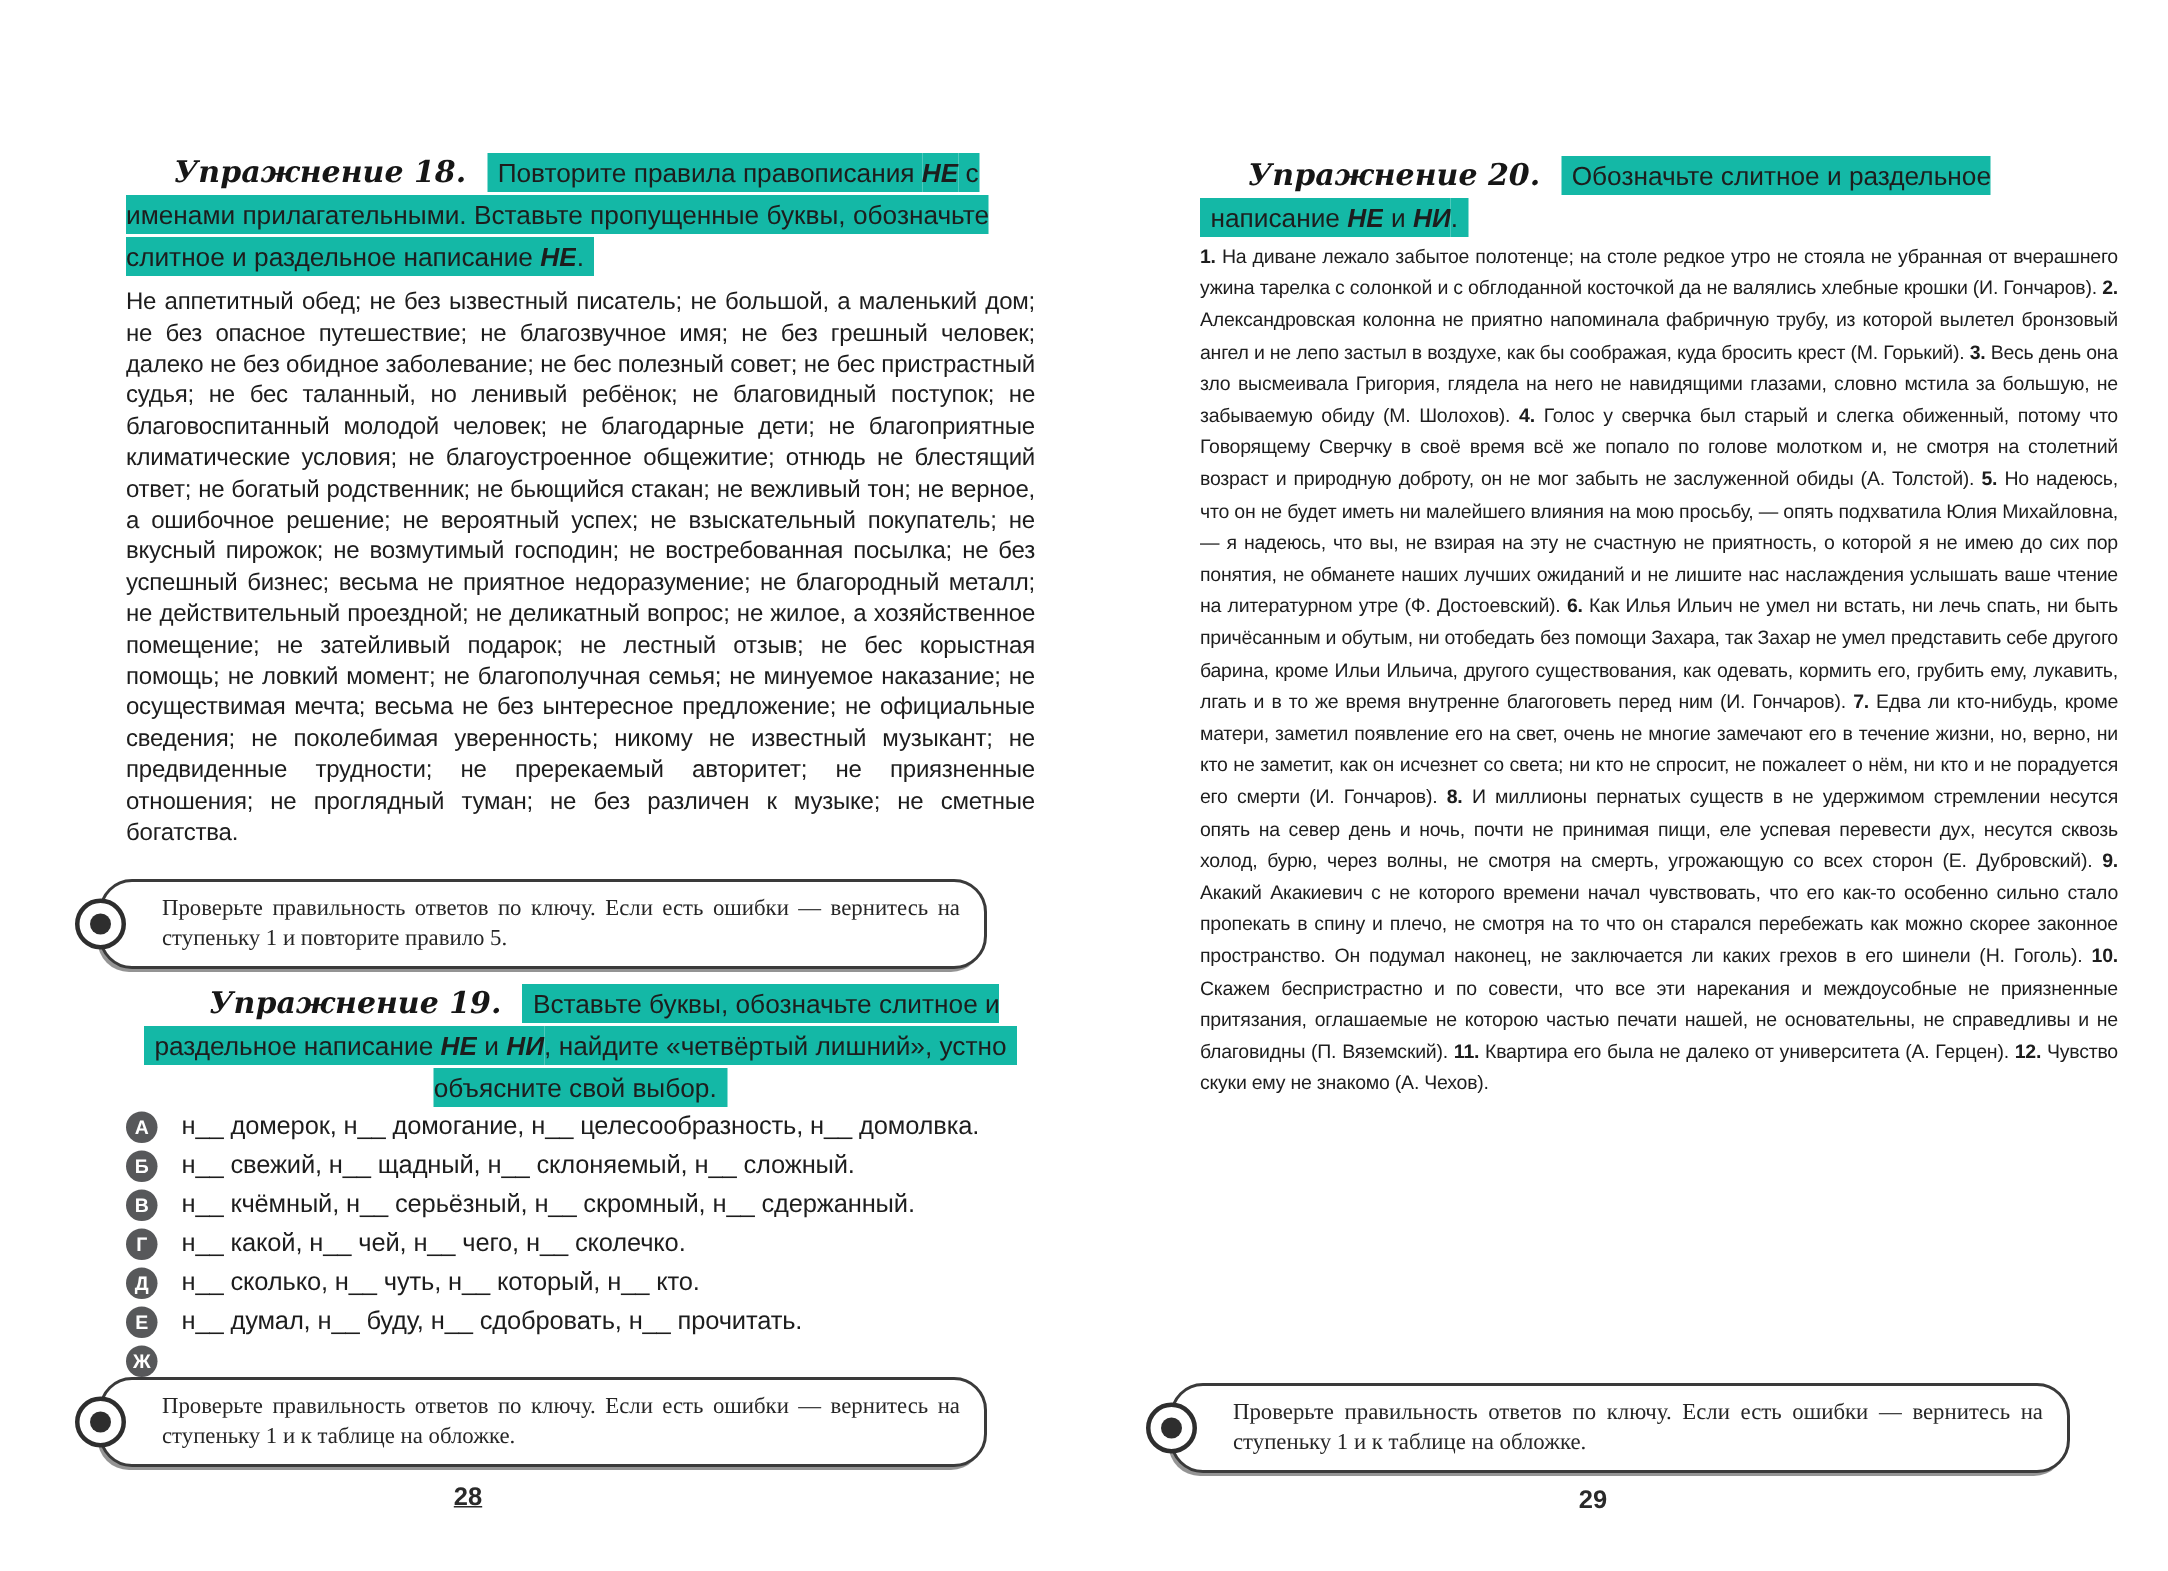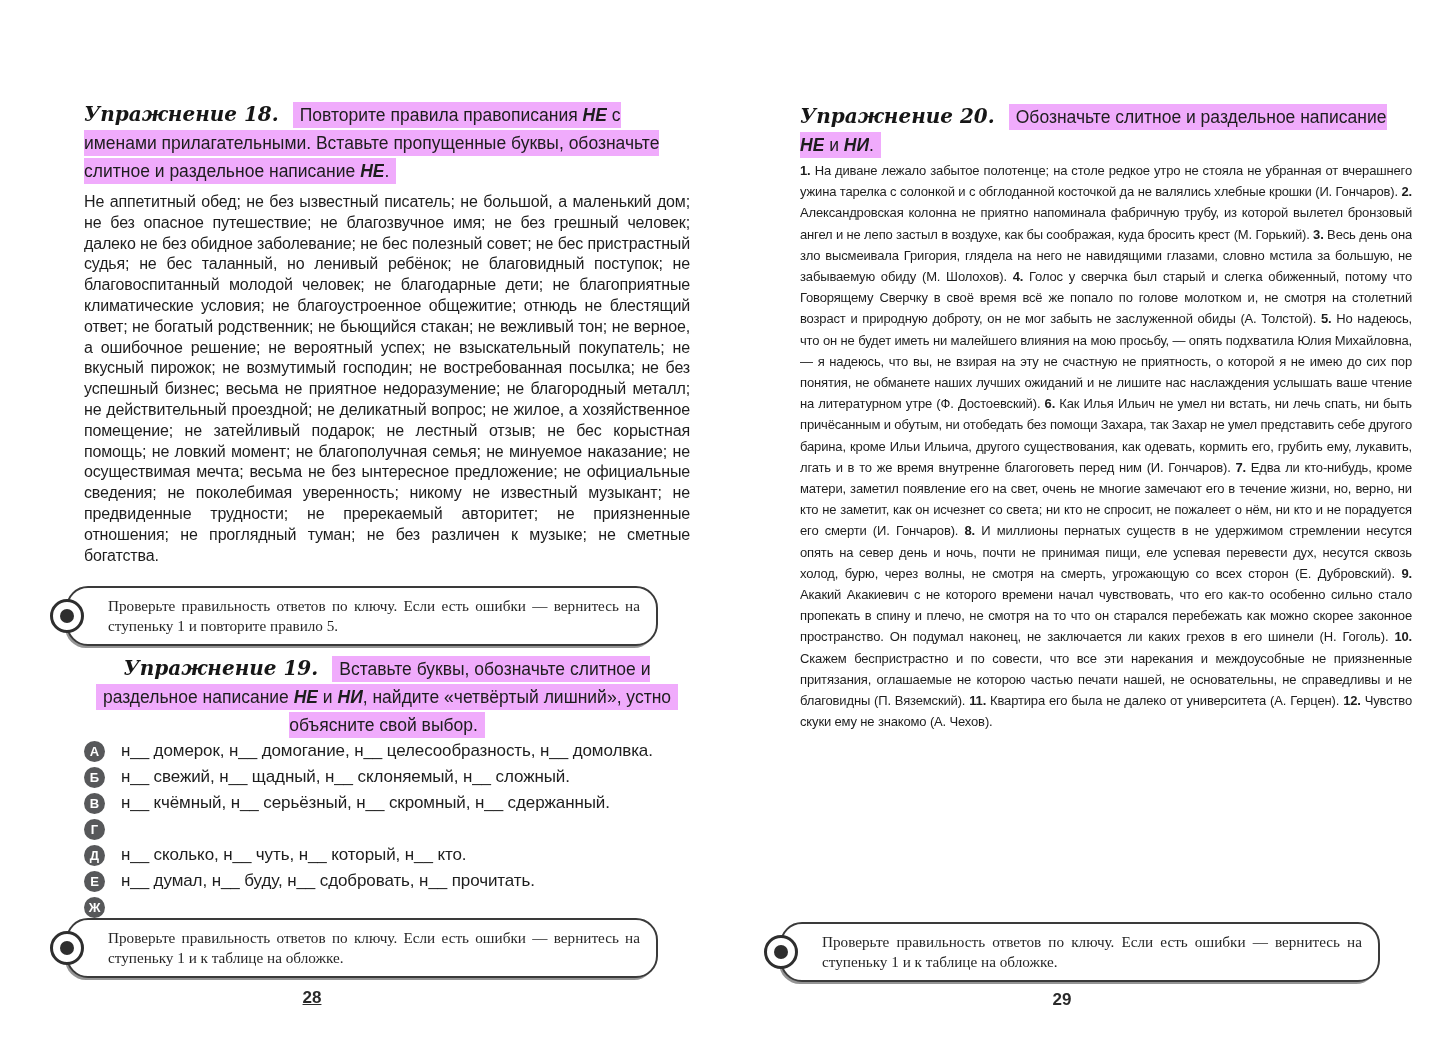--- a/index.html
+++ b/index.html
@@ -4,24 +4,24 @@
 <style>
   html,body{margin:0;padding:0;background:#ffffff;}
   .spread{
     position:relative;width:1445px;height:1047px;background:#ffffff;
     font-family:"Liberation Sans",sans-serif;color:#1d1d1d;overflow:hidden;
   }
   
   .exheader{position:absolute;margin:0;font-size:17.5px;line-height:28px;}
   .exlabel{
     font-family:"DejaVu Serif",serif;font-style:italic;font-weight:700;
-    font-size:20px;padding-right:14px;white-space:nowrap;color:#161616;
+    font-size:20px;padding-right:14px;white-space:nowrap;color:#161616;margin-left:32px;
   }
   .instr span{
-    background:#f0abfc;padding:3px 0;
+    background:#14b8a6;padding:3px 0;
     -webkit-box-decoration-break:clone;box-decoration-break:clone;
   }
   .instr span:first-child{padding-left:7px;}
   .instr span:last-child{padding-right:7px;}
   .b{font-weight:700;}
   .it{font-style:italic;}
   
   .bodytext{
     position:absolute;margin:0;text-align:justify;
     letter-spacing:-0.15px;
@@ -95,20 +95,21 @@
         <div class="item">
         <span class="bullet">Б</span>
         <span class="item-text">н__ свежий, н__ щадный, н__ склоняемый, н__ сложный.</span>
       </div>
         <div class="item">
         <span class="bullet">В</span>
         <span class="item-text">н__ кчёмный, н__ серьёзный, н__ скромный, н__ сдержанный.</span>
       </div>
         <div class="item">
         <span class="bullet">Г</span>
+        <span class="item-text">н__ какой, н__ чей, н__ чего, н__ сколечко.</span>
       </div>
         <div class="item">
         <span class="bullet">Д</span>
         <span class="item-text">н__ сколько, н__ чуть, н__ который, н__ кто.</span>
       </div>
         <div class="item">
         <span class="bullet">Е</span>
         <span class="item-text">н__ думал, н__ буду, н__ сдобровать, н__ прочитать.</span>
       </div>
         <div class="item">

